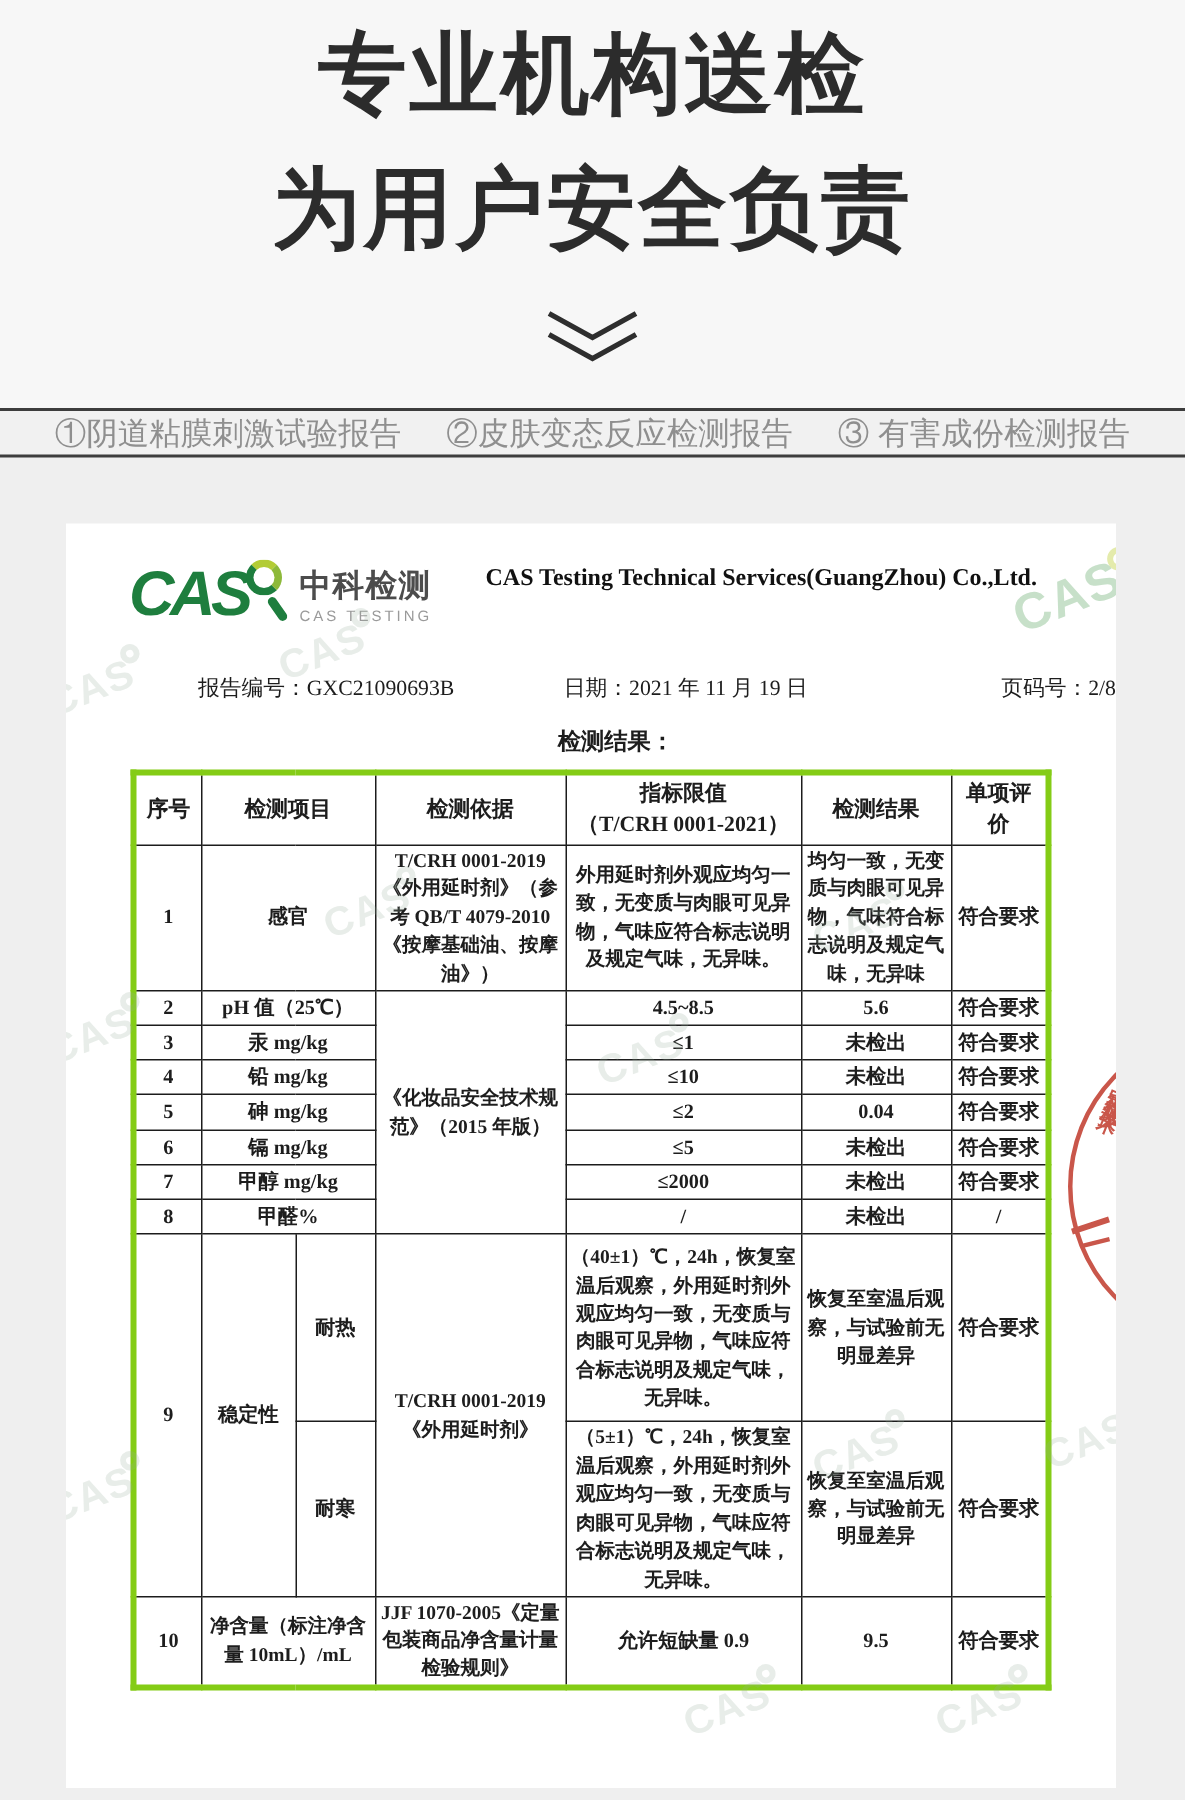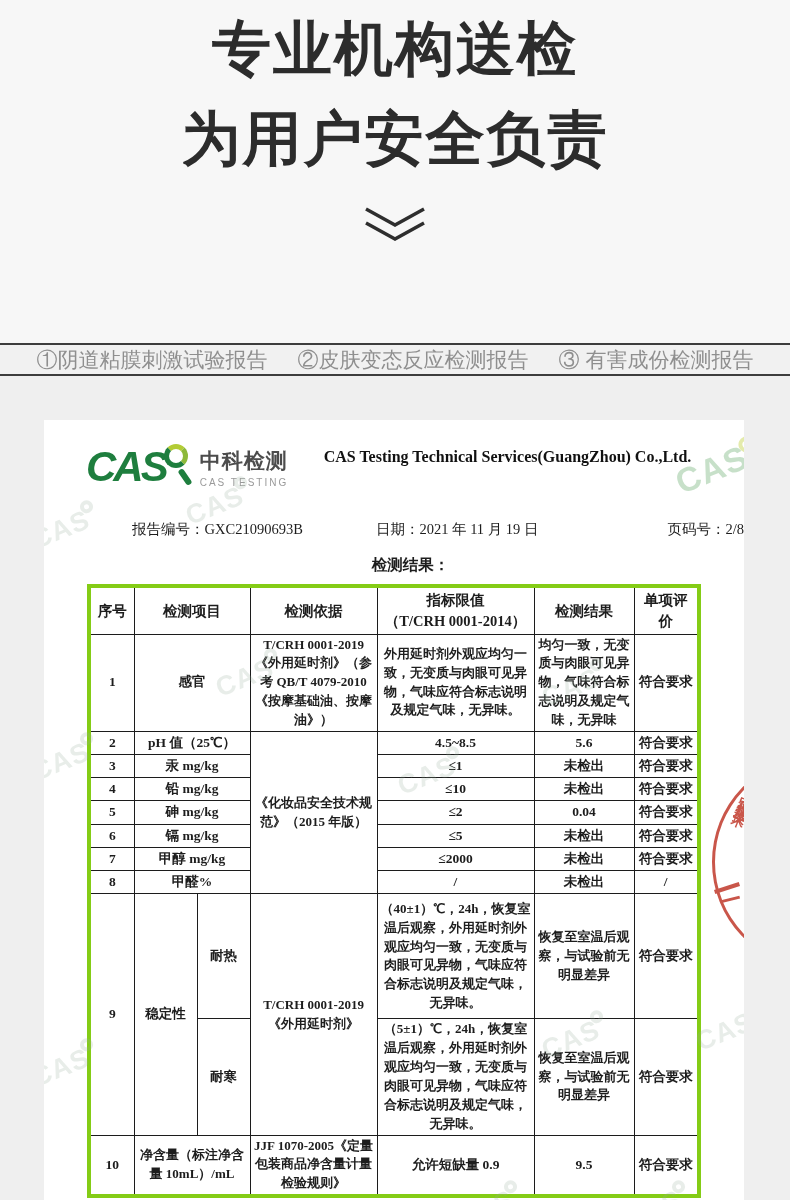--- a/index.html
+++ b/index.html
@@ -8,21 +8,21 @@
     width:790px; height:1200px;
     background:#efefef;
     font-family:"Liberation Serif", serif;
     color:#1d1d1d;
     overflow:hidden;
   }
   
   .hero {
     background:#f7f7f7;
     padding-top:20px;
-    height:343px;
+    height:272px;
     text-align:center;
   }
   .hero h1 {
     font-family:"Liberation Sans", sans-serif;
     font-weight:900;
     font-size:59px;
     letter-spacing:2px;
     color:#2c2c2c;
     line-height:1.0;
   }
@@ -264,21 +264,21 @@
             <col style="width:100px">
             <col style="width:65px">
         </colgroup>
         <tbody>
             <tr>
           <th>序号</th>
           <th colspan="2">检测项目</th>
           <th>检测依据</th>
           <th>
                 <div>指标限值</div>
-                <div>（T/CRH 0001-2014）</div>
+                <div>（T/CRH 0001-2021）</div>
               </th>
           <th>检测结果</th>
           <th>单项评价</th>
         </tr>
         <tr class="r1">
           <td>1</td>
           <td colspan="2">感官</td>
           <td class="tight">T/CRH 0001-2019《外用延时剂》（参考 QB/T 4079-2010《按摩基础油、按摩油》）</td>
           <td class="tight">外用延时剂外观应均匀一致，无变质与肉眼可见异物，气味应符合标志说明及规定气味，无异味。</td>
           <td class="tight">均匀一致，无变质与肉眼可见异物，气味符合标志说明及规定气味，无异味</td>

